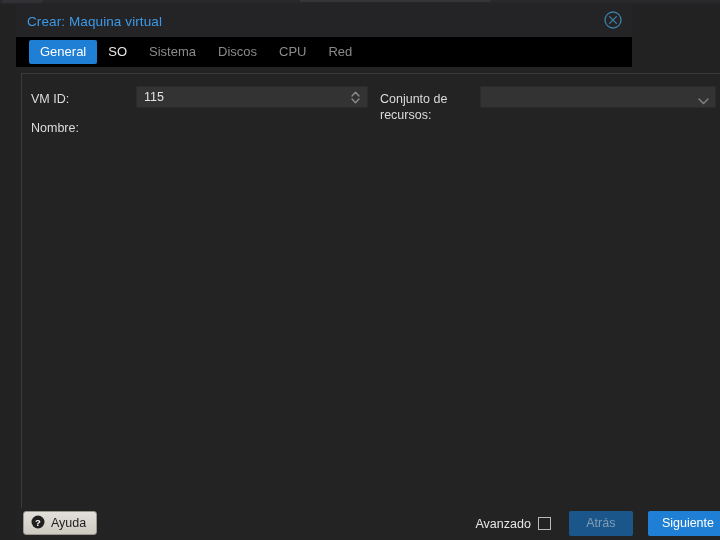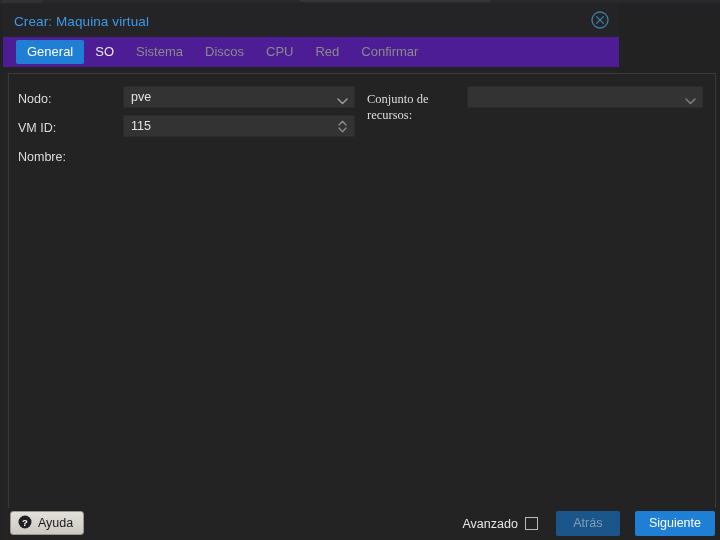--- a/index.html
+++ b/index.html
@@ -43,21 +43,21 @@
     position: absolute;
     left: 2px; top: 0px;
     width: 40px; height: 3px;
     background: #35353b;
     opacity: .7;
   }
 
   
   .dialog {
     position: absolute;
-    left: 3px;
+    left: 16px;
     top: 5px;
     width: 616px;
     height: 535px;
     background: #232323;
     box-sizing: border-box;
   }
 
   .titlebar {
     position: relative;
     height: 32px;
@@ -78,21 +78,21 @@
     top: 5px;
     width: 20px;
     height: 20px;
     cursor: pointer;
   }
 
   
   .tabbar {
     position: relative;
     height: 30px;
-    background: #4c1d95;
+    background: #000000;
     display: flex;
     align-items: center;
     padding-left: 13px;
     gap: 0px;
   }
   .tab {
     font-size: 13px;
     padding: 4px 11px 5px 11px;
     color: #8a8a8a;
     white-space: nowrap;
@@ -145,21 +145,21 @@
     margin-bottom: 0px;
   }
   .field-label {
     font-size: 12.5px;
     color: #dcdcdc;
     line-height: 16px;
     padding-top: 5px;
     white-space: pre-line;
   }
   .col.left  .field-label { width: 105px; }
-  .col.right .field-label { width: 100px; font-family: Liberation Serif, serif; }
+  .col.right .field-label { width: 100px; }
   .field-control { flex: 1; }
 
   .tb-input {
     box-sizing: border-box;
     width: 232px;
     height: 22px;
     background: #333333;
     border: 1px solid #2b2b2b;
     color: #e3e3e3;
     font-size: 12.5px;
@@ -286,41 +286,27 @@
       </div>
     </div>
 
     <div class="tabbar">
       <div class="tab active">General</div>
       <div class="tab enabled">SO</div>
       <div class="tab">Sistema</div>
       <div class="tab">Discos</div>
       <div class="tab">CPU</div>
       <div class="tab">Red</div>
-      <div class="tab">Confirmar</div>
     </div>
 
     <div class="content-panel">
       <div class="form-cols">
 
         <div class="col left">
 
-          <div class="field-row">
-            <div class="field-label">Nodo:</div>
-            <div class="field-control">
-              <span class="ctrl-wrap">
-                <input class="tb-input" type="text" readonly="" value="pve" style="">
-                <span class="chev">
-                  <svg width="11" height="9" viewBox="0 0 11 9" aria-hidden="true">
-                    <path d="M1 2 L5.5 6.5 L10 2" fill="none" stroke="#9a9a9a" stroke-width="1.5" stroke-linecap="round" stroke-linejoin="round"></path>
-                  </svg>
-                </span>
-              </span>
-            </div>
-          </div>
 
           <div class="field-row">
             <div class="field-label">VM ID:</div>
             <div class="field-control">
               <span class="ctrl-wrap">
                 <input class="tb-input" type="text" value="115" style="">
                 <span class="spin">
                   <svg width="11" height="15" viewBox="0 0 11 15" aria-hidden="true">
                     <path d="M2 6 L5.5 2.2 L9 6" fill="none" stroke="#8d8d8d" stroke-width="1.3" stroke-linecap="round" stroke-linejoin="round"></path>
                     <path d="M2 9 L5.5 12.8 L9 9" fill="none" stroke="#8d8d8d" stroke-width="1.3" stroke-linecap="round" stroke-linejoin="round"></path>

